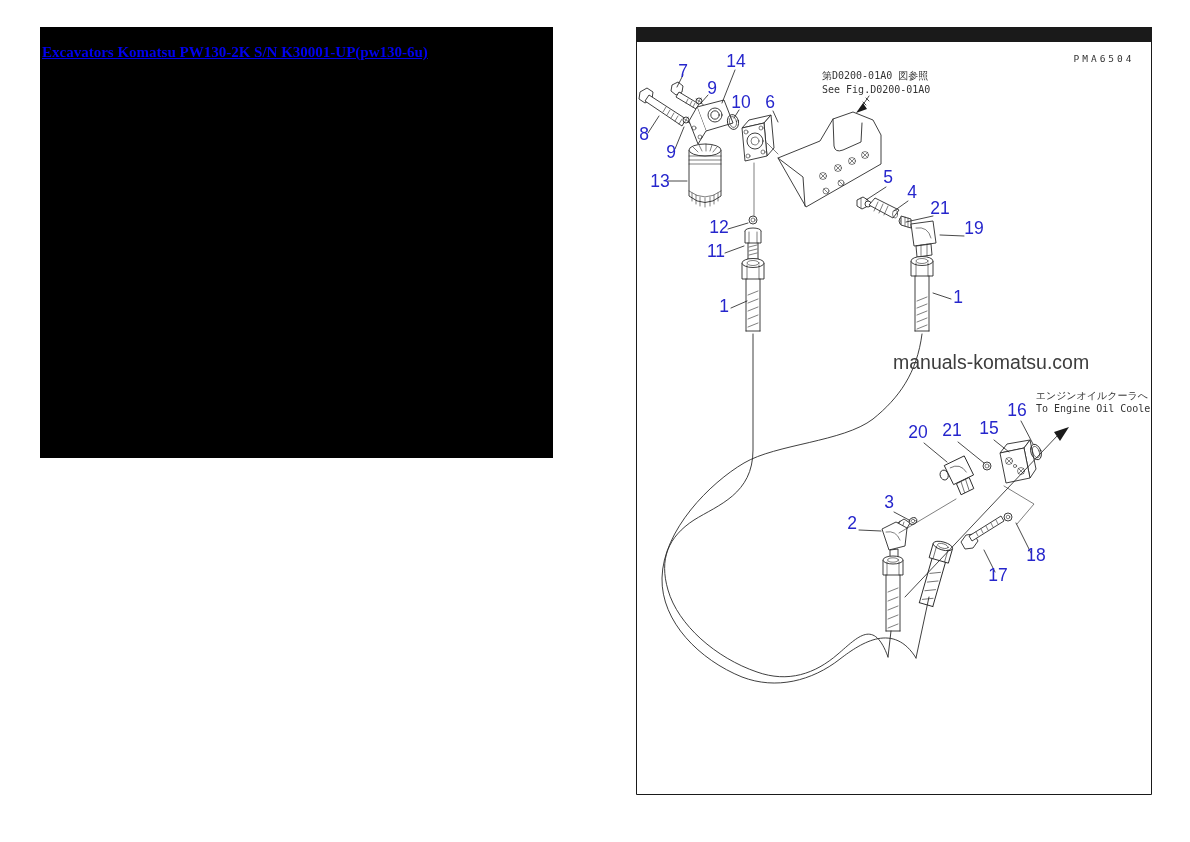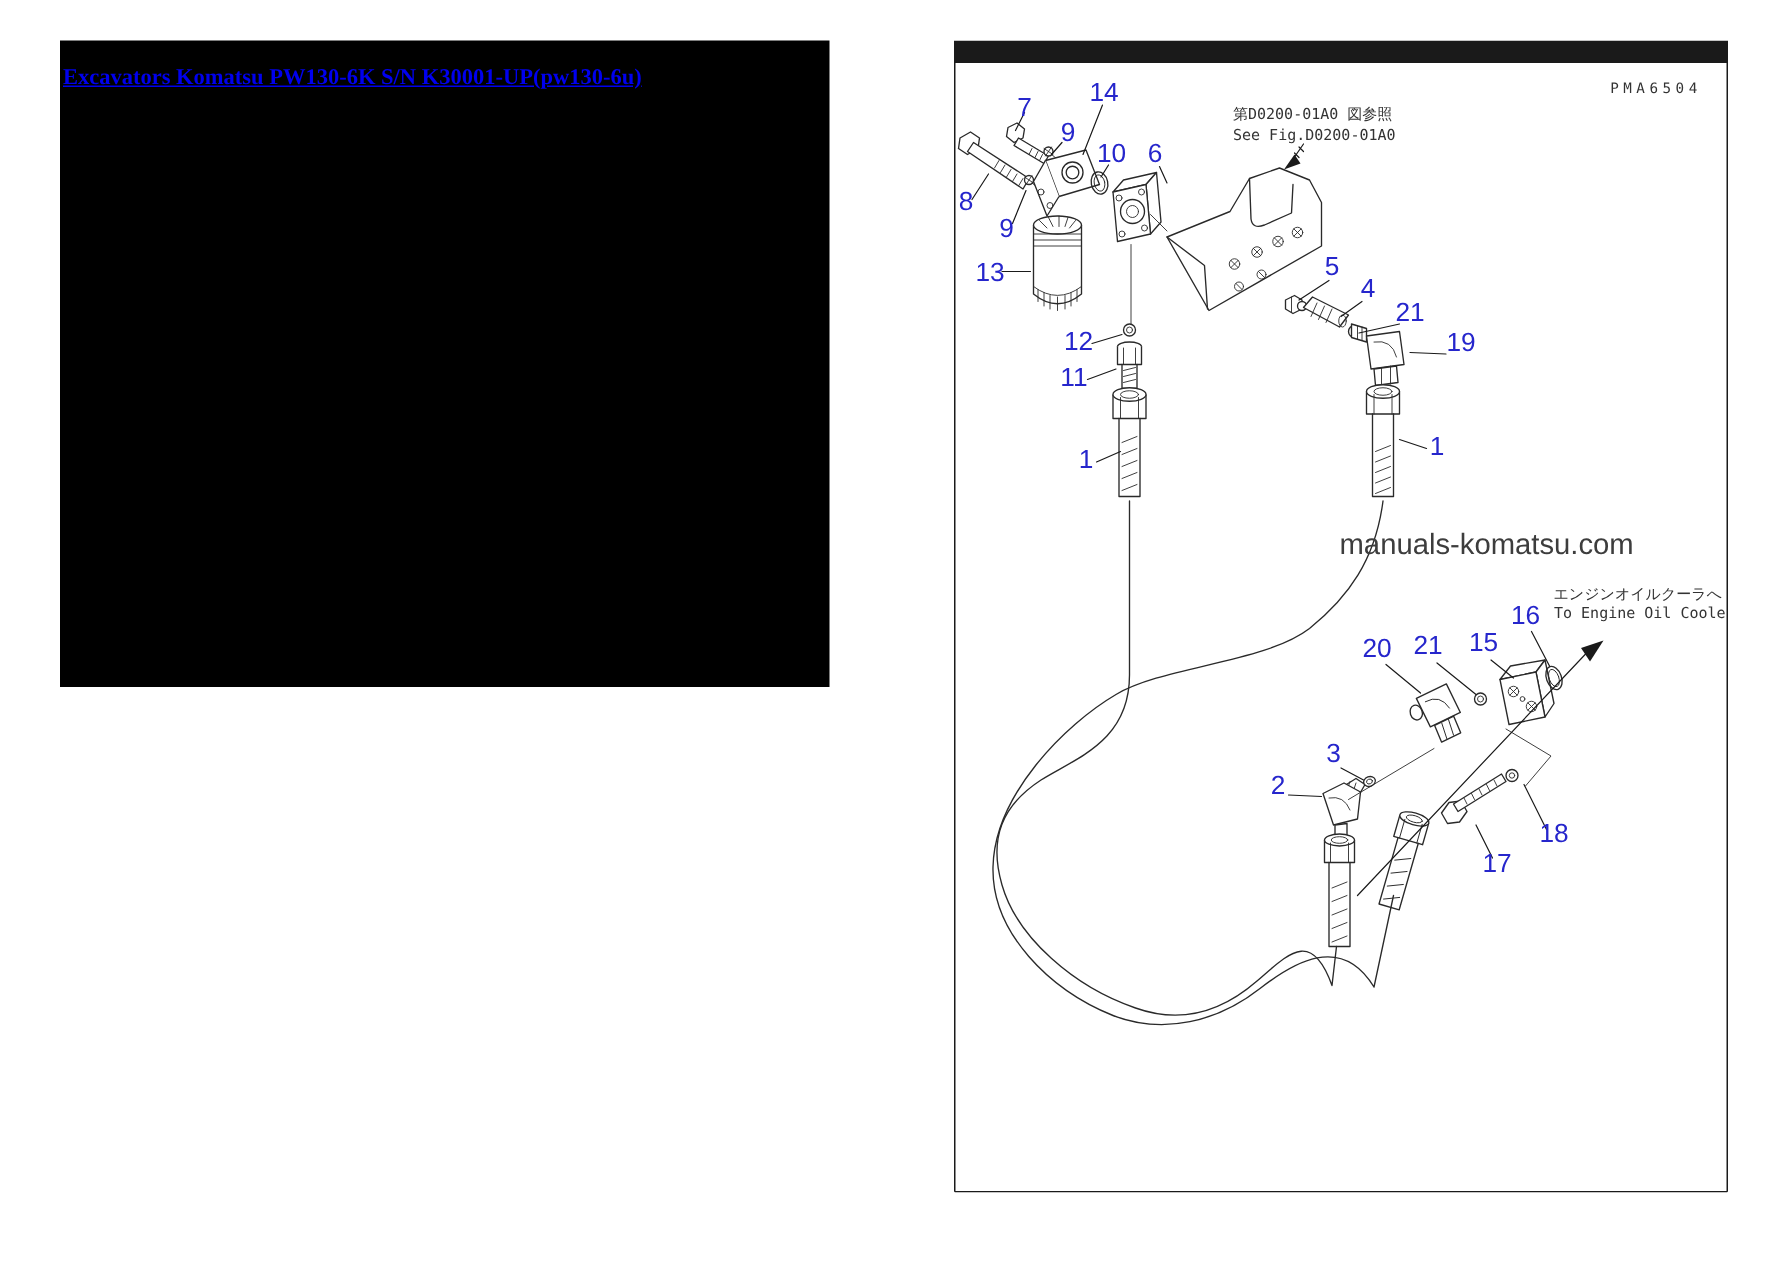--- a/index.html
+++ b/index.html
@@ -24,21 +24,21 @@
   .code{fill:#333333;font-family:"DejaVu Sans Mono",monospace;font-size:9.5px;
         letter-spacing:3px;text-anchor:middle;}
   .wm{fill:#3d3d3d;font-family:"Liberation Sans",sans-serif;font-size:19.5px;}
   .solid{fill:#1a1a1a;stroke:none;}
   .frame{stroke:#1a1a1a;stroke-width:1;fill:none;}
 </style>
 </head>
 <body>
 
 <div class="black-rect"></div>
-<a class="model-link" href="#">Excavators Komatsu PW130-6K S/N K30001-UP(pw130-6u)</a>
+<a class="model-link" href="#">Excavators Komatsu PW130-2K S/N K30001-UP(pw130-6u)</a>
 
 <div class="diagram-panel">
 <svg width="516" height="768" viewBox="636 27 516 768">
 
   <rect x="636" y="27" width="516" height="15" class="solid"></rect>
   <path class="frame" d="M636.5,42 L636.5,794.5 M1151.5,42 L1151.5,794.5 M636.5,794.5 L1151.5,794.5"></path>
 
   <g>
 
     <g>

